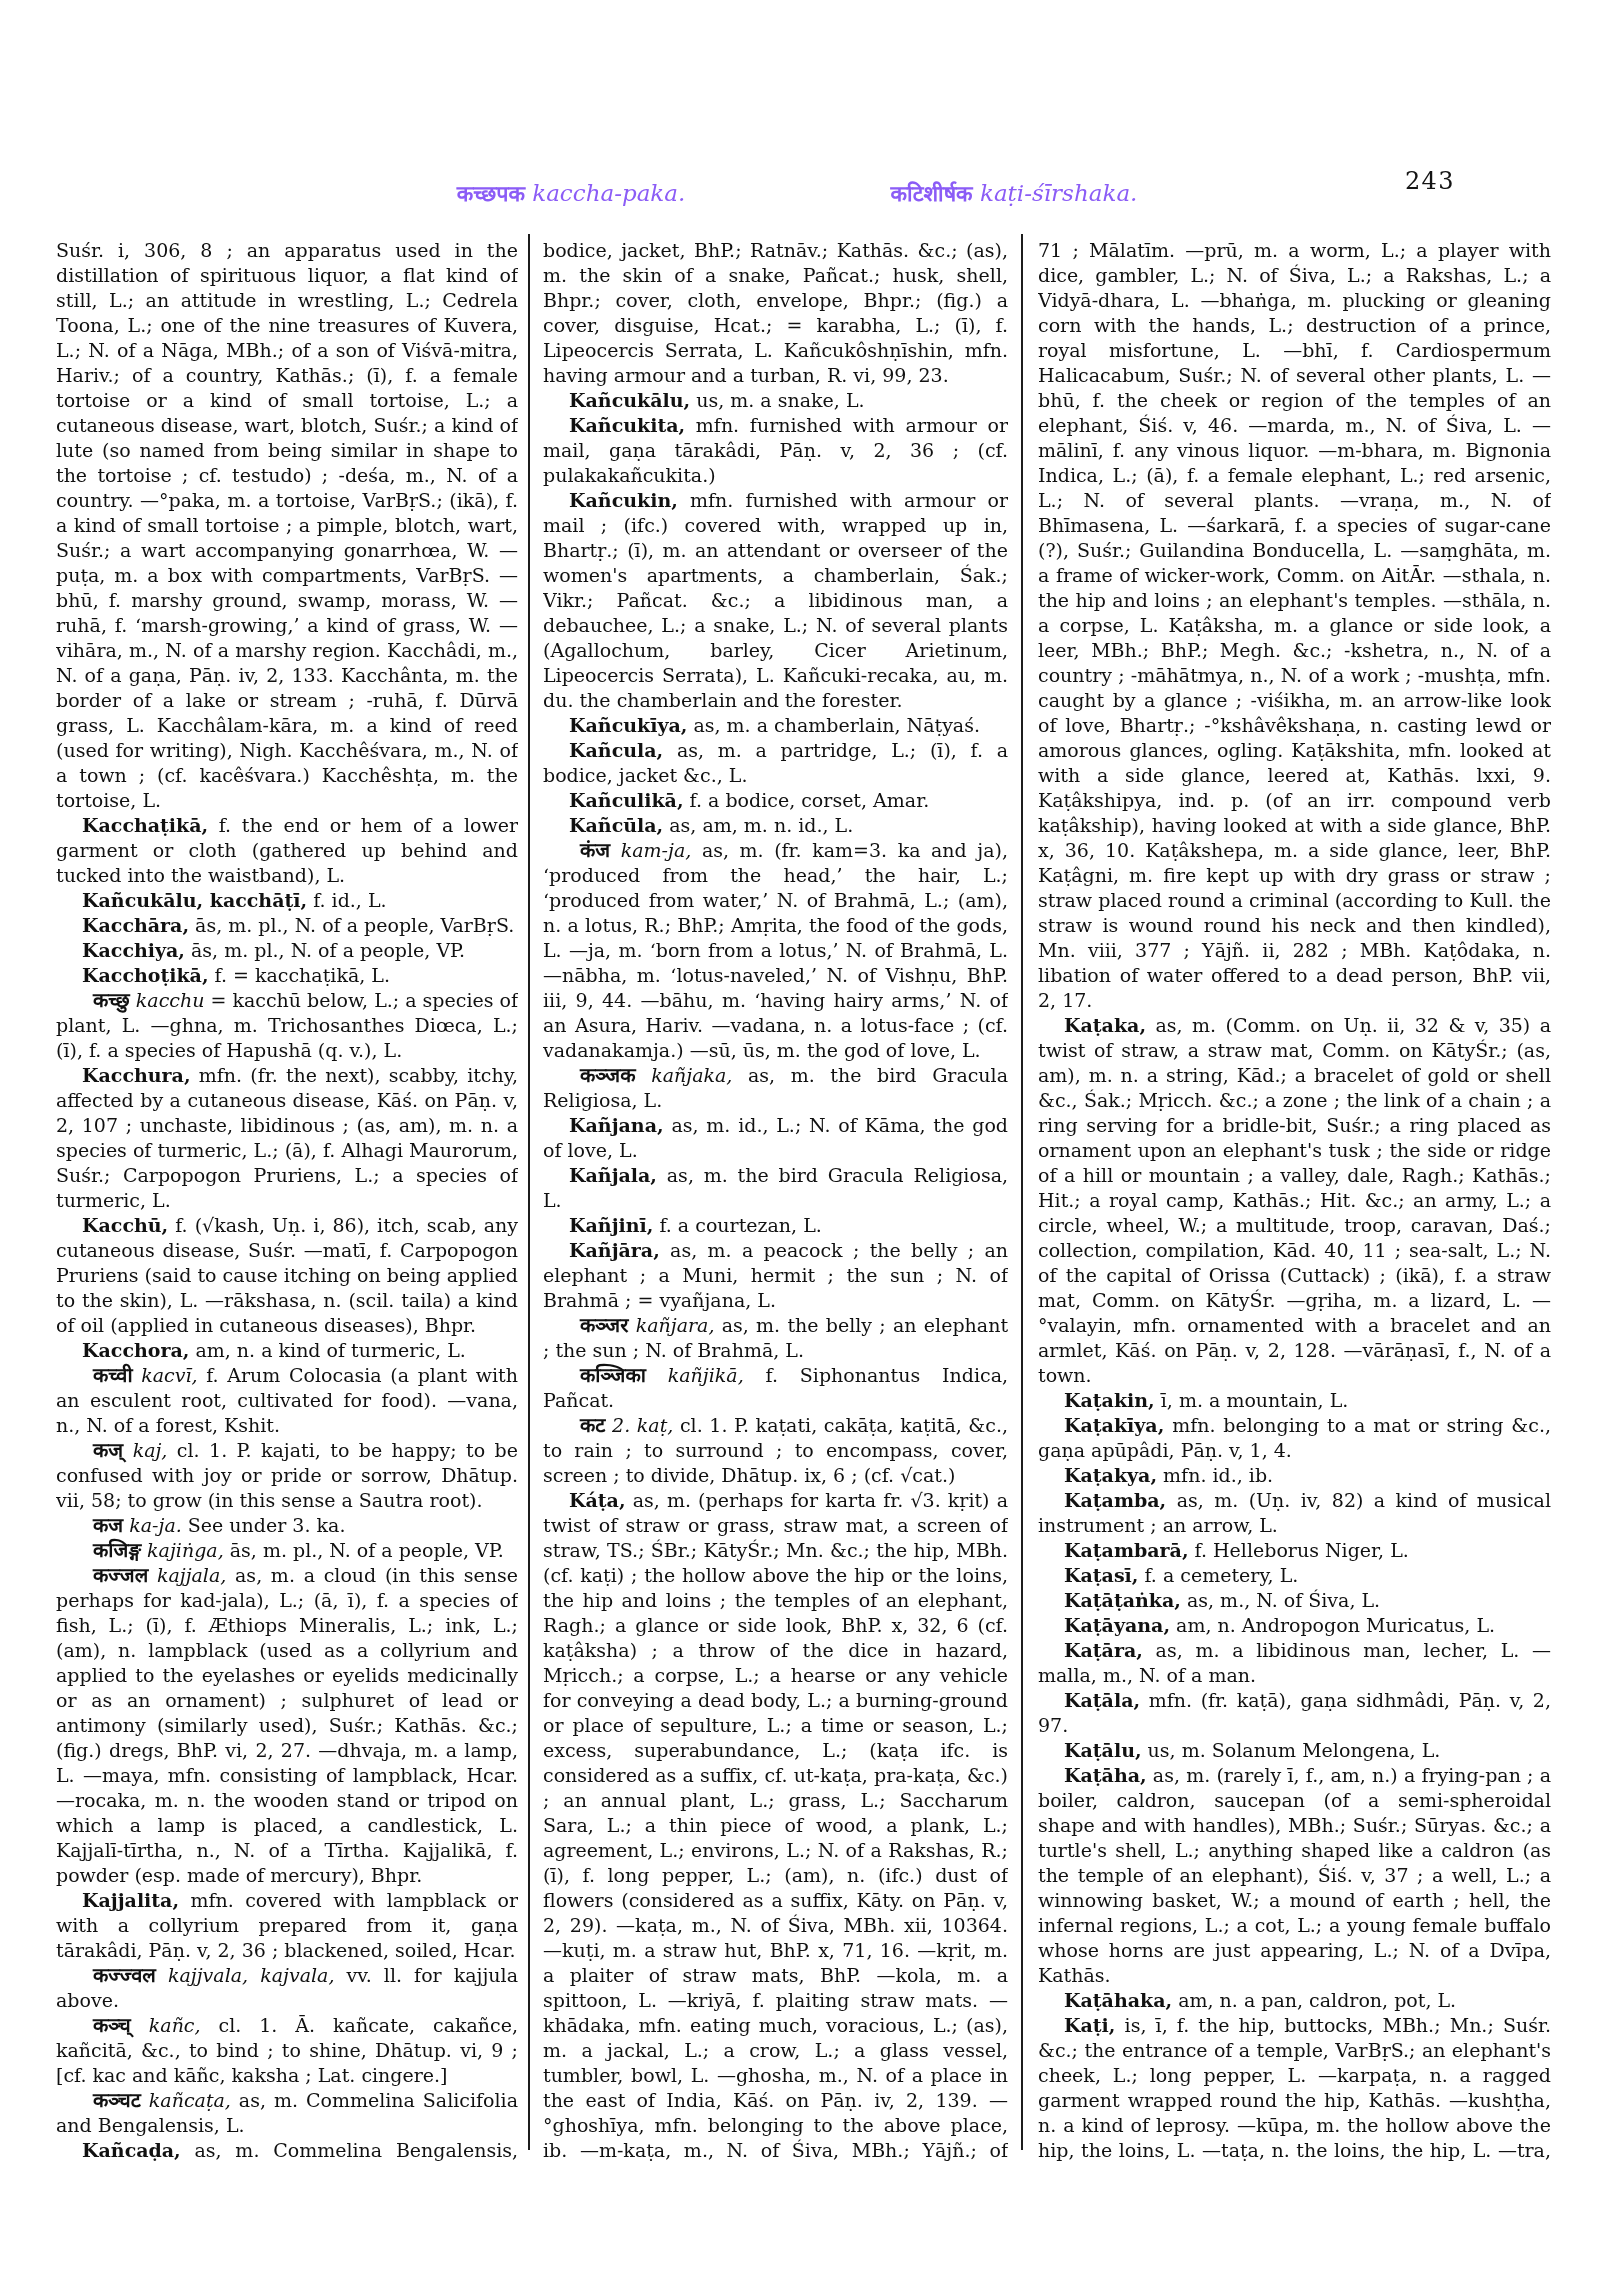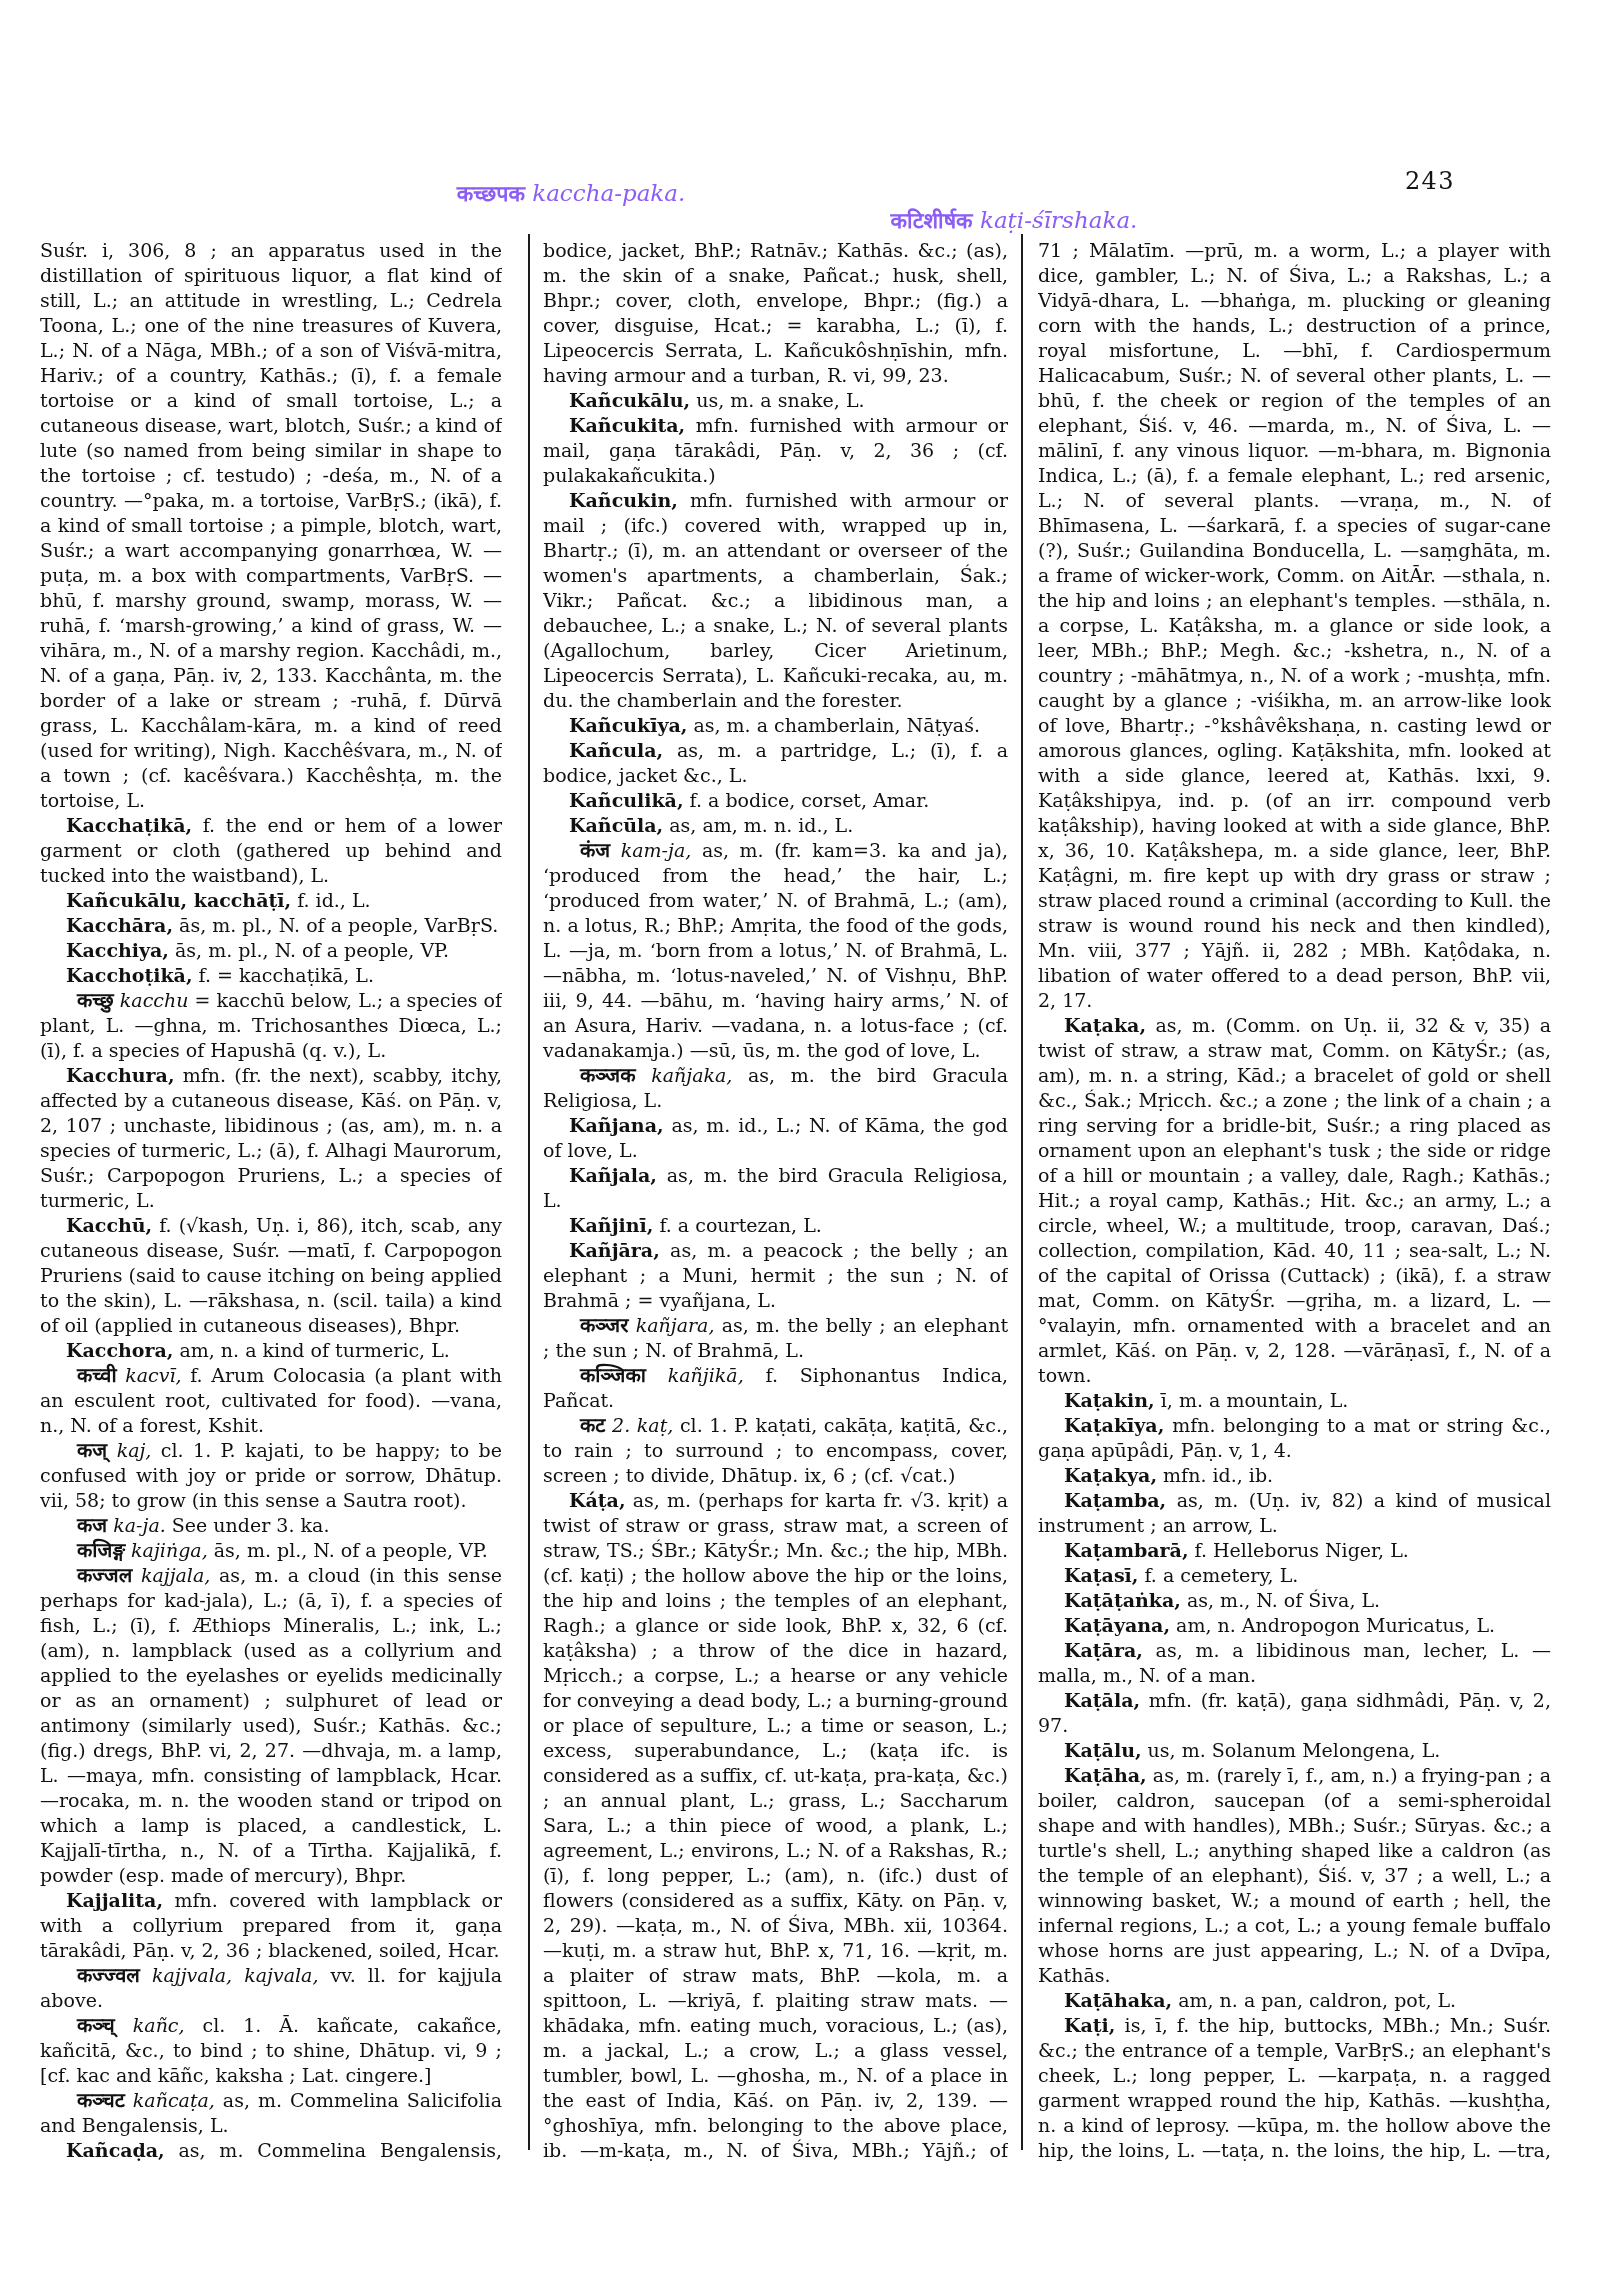--- a/index.html
+++ b/index.html
@@ -10,34 +10,34 @@
     position: relative;
     font-family: "DejaVu Serif", "Liberation Serif", serif;
     color: #111111;
   }
   .running-head {
     position: absolute; top: 178px;
     font-size: 23px; white-space: nowrap;
     color: #8b5cf6;
   }
   .running-head-left  { left: 571px;  transform: translateX(-50%); }
-  .running-head-right { left: 1014px; transform: translateX(-50%); margin-top: 27px; }
+  .running-head-right { left: 1014px; transform: translateX(-50%); }
   .rh-deva { font-weight: bold; font-family: "DejaVu Sans", sans-serif; font-size: 21.5px; }
   .translit { font-style: italic; }
   .page-number {
     position: absolute; top: 167px; left: 1405px;
     font-size: 24px; letter-spacing: 1.3px; color: #141414;
   }
   .col {
     position: absolute; top: 238px; height: 1923px;
     overflow: hidden;
     text-align: justify;
     font-size: 19px; line-height: 25px;
   }
-  #col-1 { left: 40px;   width: 462px; }
+  #col-1 { left: 56px;   width: 462px; }
   #col-2 { left: 543px;  width: 465px; }
   #col-3 { left: 1038px; width: 513px; }
   .divider {
     position: absolute; top: 234px; height: 1916px; width: 2px;
     background: #1c1c1c;
   }
   #divider-1 { left: 528px; }
   #divider-2 { left: 1021px; }
   p.entry { margin: 0; text-indent: 26px; }
   p.entry.cont { text-indent: 0; }

